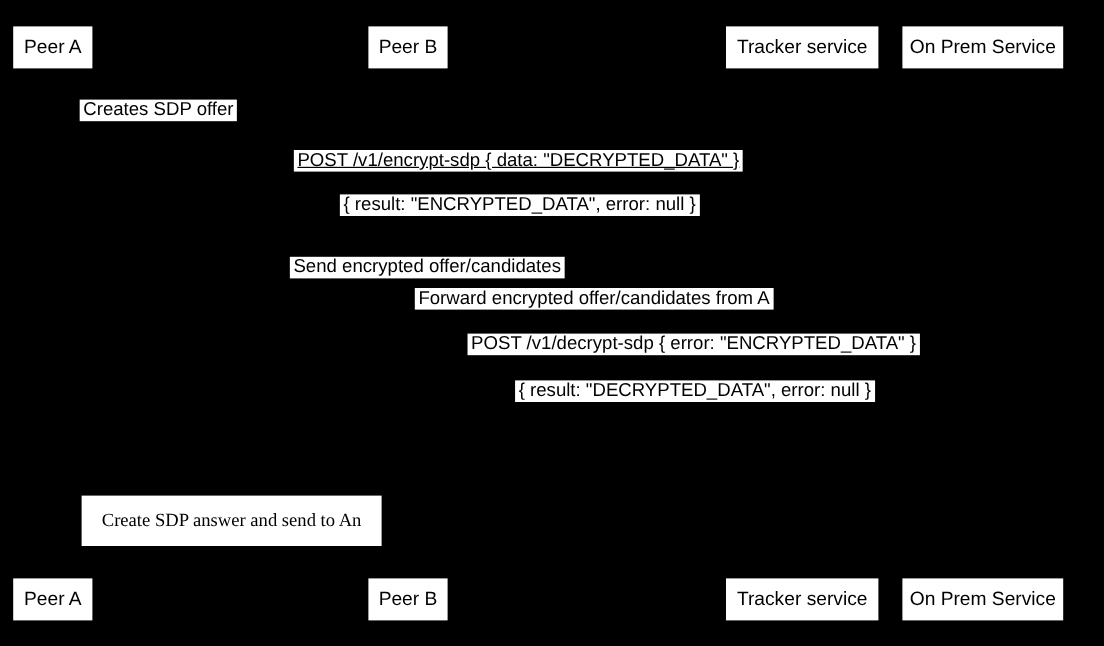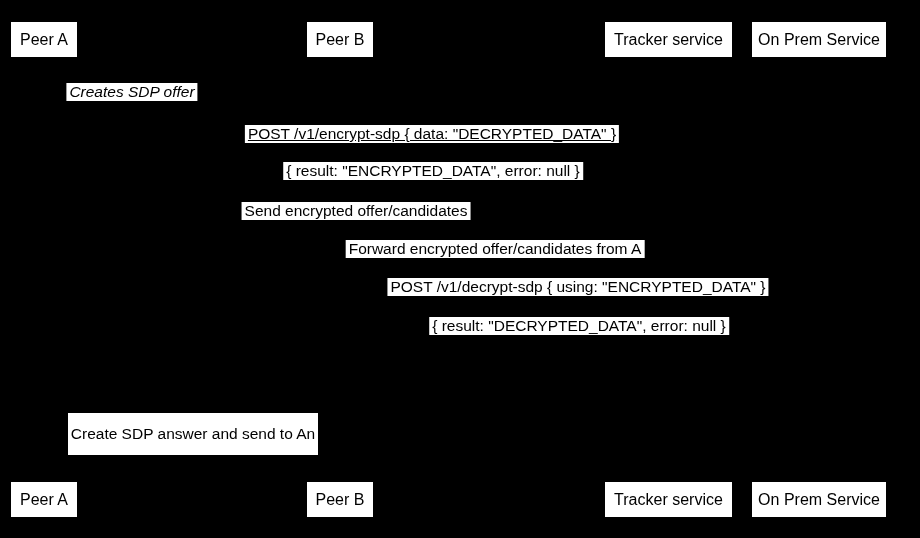--- a/index.html
+++ b/index.html
@@ -59,36 +59,36 @@
   <div class="actor" style="left:307px; top:22px; width:66px;">
     <span>Peer B</span>
   </div>
   <div class="actor" style="left:605px; top:22px; width:127px;">
     <span>Tracker service</span>
   </div>
   <div class="actor" style="left:752px; top:22px; width:134px;">
     <span>On Prem Service</span>
   </div>
 
-  <div class="msg" style="left:132px; top:83px;font-style:italic;">Creates SDP offer</div>
+  <div class="msg" style="left:132px; top:83px;">Creates SDP offer</div>
 
   <div class="msg" style="left:432px; top:125px;text-decoration:underline;">POST /v1/encrypt-sdp { data: "DECRYPTED_DATA" }</div>
 
   <div class="msg" style="left:433px; top:162px;">{ result: "ENCRYPTED_DATA", error: null }</div>
 
-  <div class="msg" style="left:356px; top:202px;">Send encrypted offer/candidates</div>
+  <div class="msg" style="left:356px; top:214px;">Send encrypted offer/candidates</div>
 
   <div class="msg" style="left:495px; top:240px;">Forward encrypted offer/candidates from A</div>
 
-  <div class="msg" style="left:578px; top:278px;">POST /v1/decrypt-sdp { using: "ENCRYPTED_DATA" }</div>
+  <div class="msg" style="left:578px; top:278px;">POST /v1/decrypt-sdp { error: "ENCRYPTED_DATA" }</div>
 
   <div class="msg" style="left:579px; top:317px;">{ result: "DECRYPTED_DATA", error: null }</div>
 
 
-  <div class="note" style="left:68px; top:413px; width:250px; height:42px;">
+  <div class="note" style="left:68px; top:413px; width:250px; height:42px;font-family:Liberation Serif, serif;">
     <div>Create SDP answer and send to An</div>
   </div>
 
   <div class="actor" style="left:11px;  top:482px; width:66px;">
     <span>Peer A</span>
   </div>
   <div class="actor" style="left:307px; top:482px; width:66px;">
     <span>Peer B</span>
   </div>
   <div class="actor" style="left:605px; top:482px; width:127px;">

